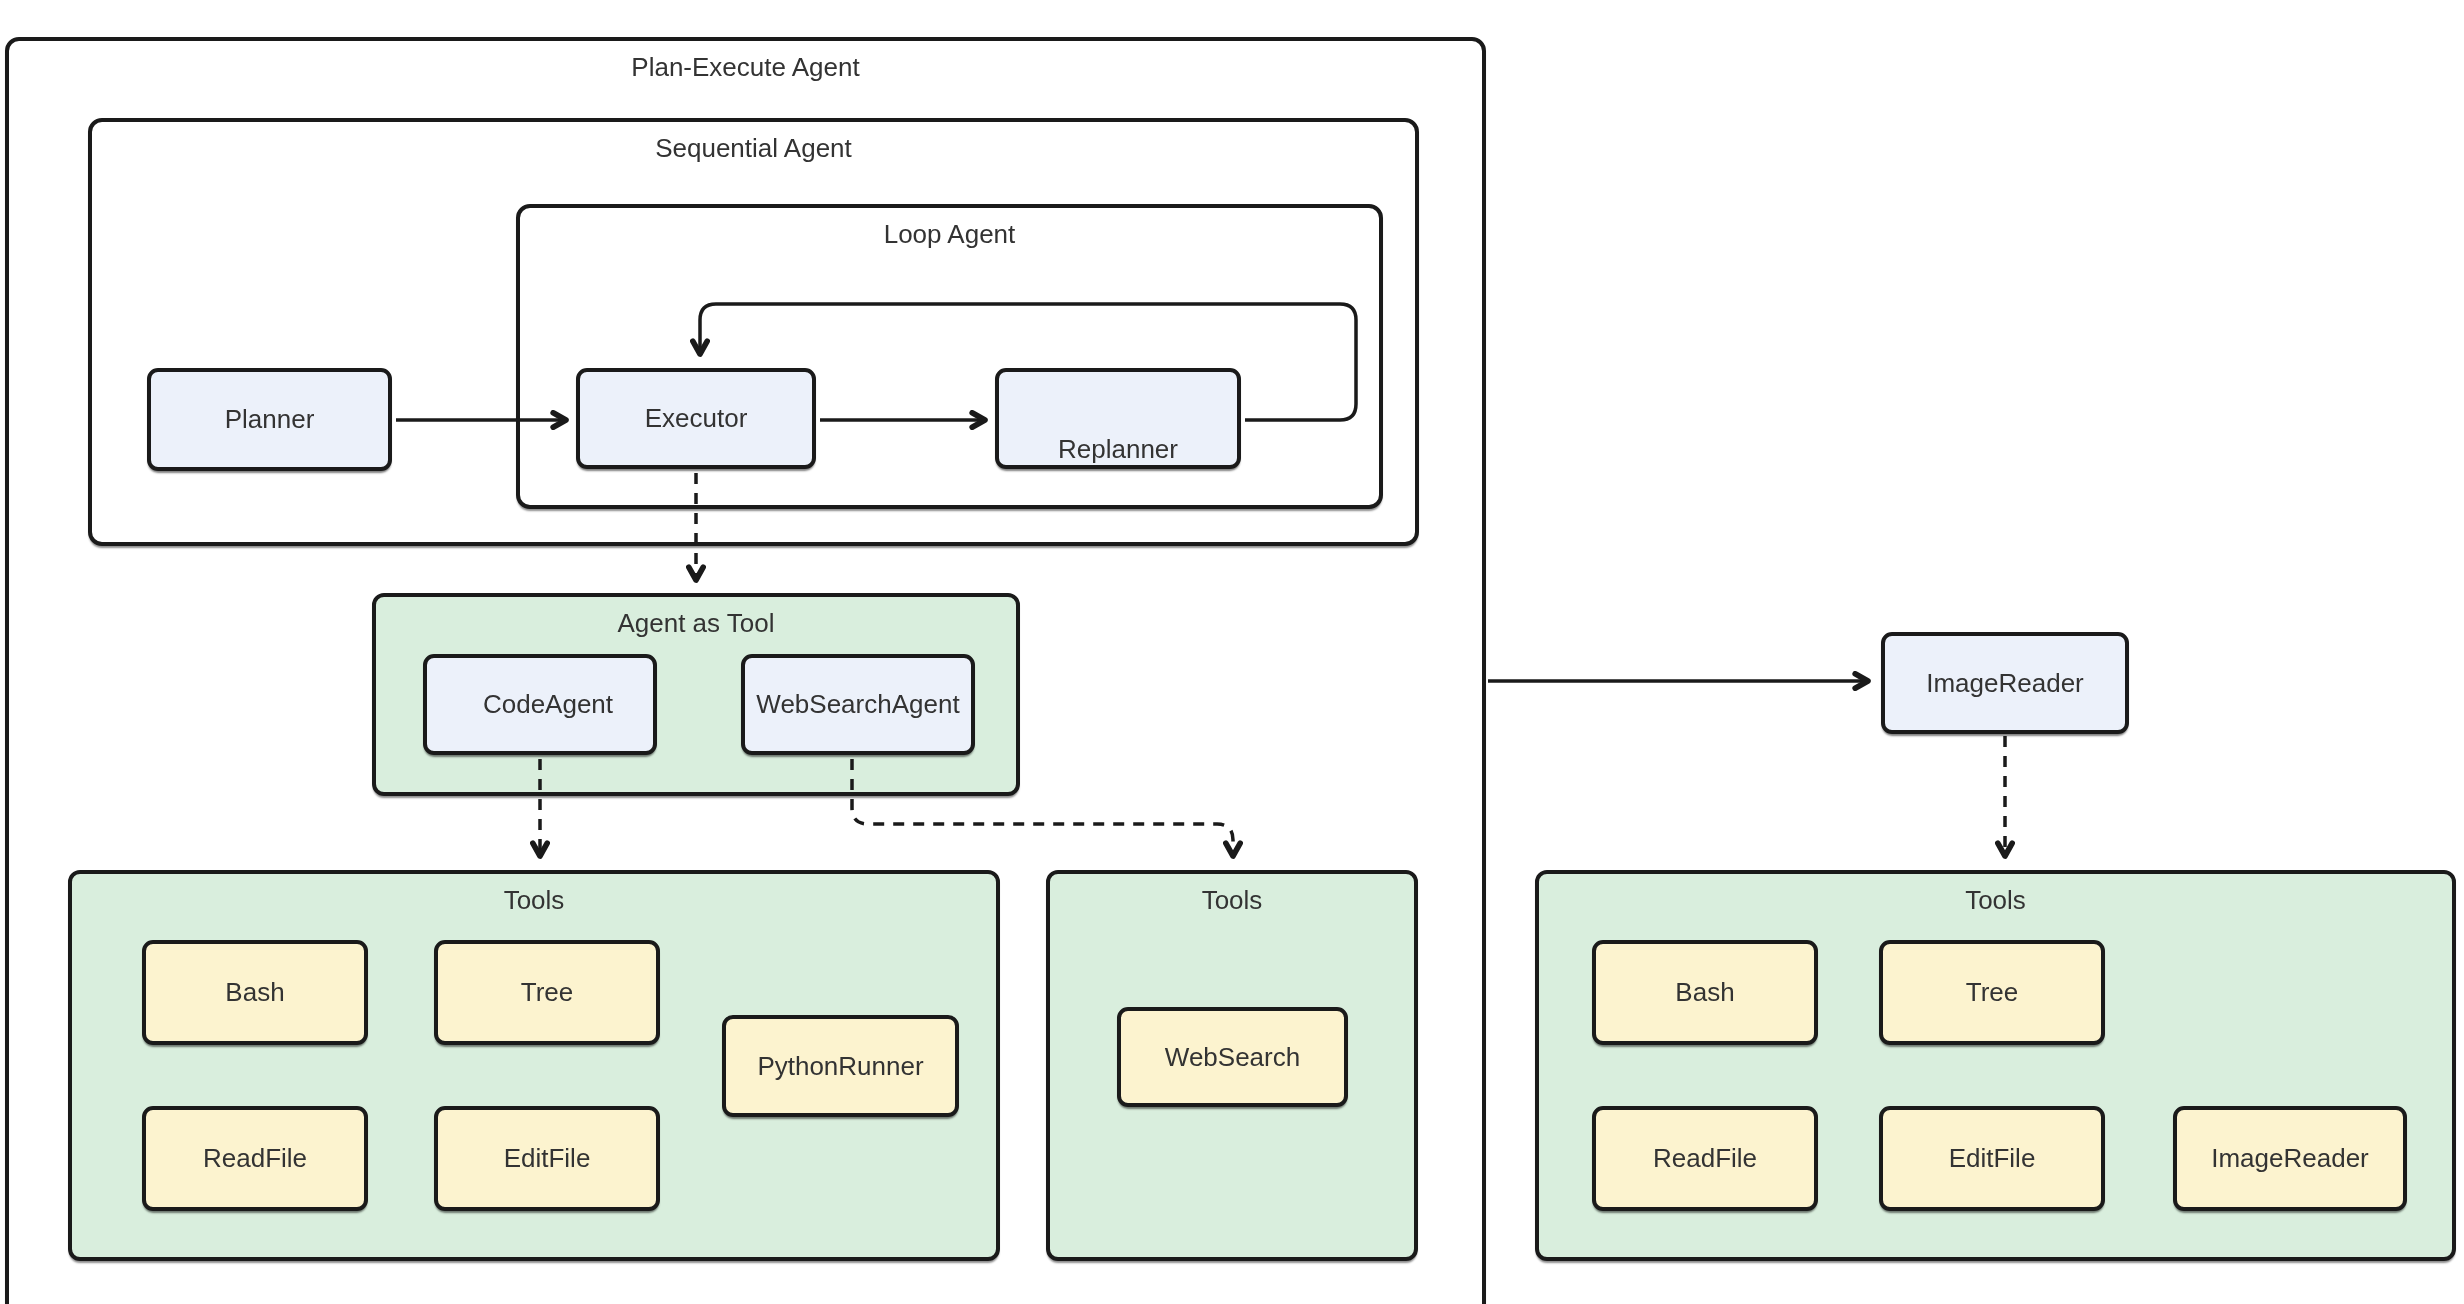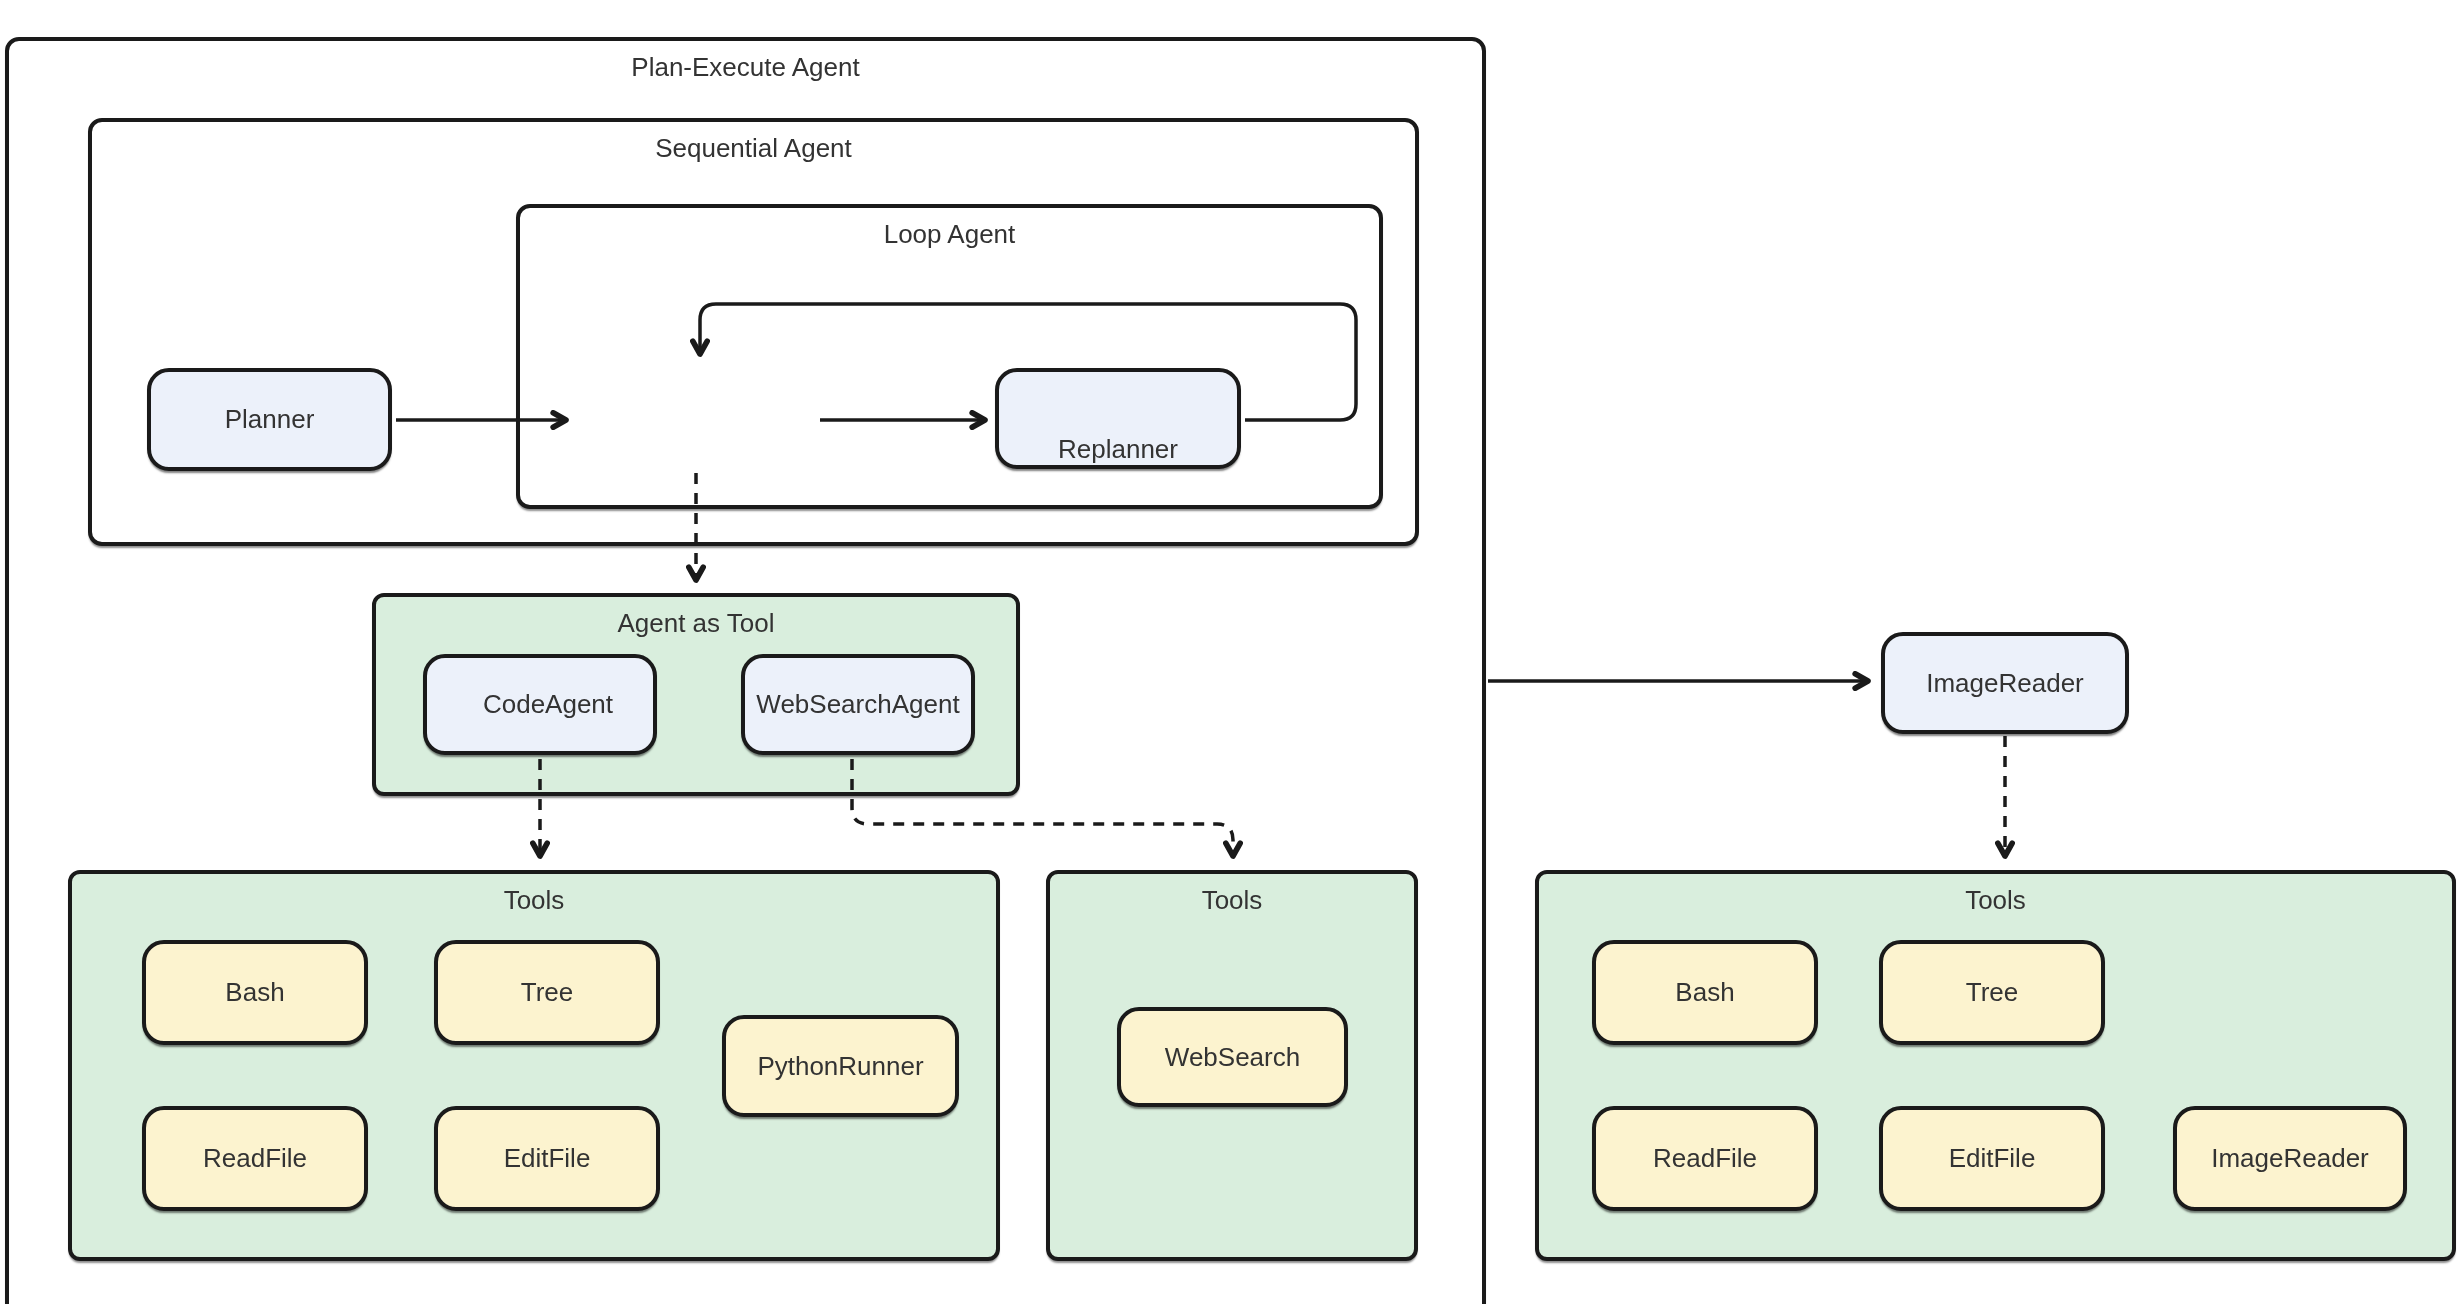--- a/index.html
+++ b/index.html
@@ -44,21 +44,21 @@
     text-align:center;
     font-size:26px;
     line-height:32px;
     color:var(--text);
     white-space:nowrap;
   }
   
   .node{
     position:absolute;
     border:4px solid var(--border);
-    border-radius:22px;
+    border-radius:11px;
     display:flex;
     align-items:center;
     justify-content:center;
     font-size:26px;
     color:var(--text);
     box-shadow:0 3px 2px -1px rgba(0,0,0,0.5);
     white-space:nowrap;
   }
   .agent{background:var(--agent-fill);}
   .tool{background:var(--tool-fill);}
@@ -112,20 +112,23 @@
     <path d="M1488 649 H1868" marker-end="url(#arrow)"></path>
     <path class="dashed" d="M696 441 V548" marker-end="url(#arrow)"></path>
     <path class="dashed" d="M540 727 V824" marker-end="url(#arrow)"></path>
     <path class="dashed" d="M852 727 V776 Q852 792 868 792 H1217 Q1233 792 1233 808 V824" marker-end="url(#arrow)"></path>
     <path class="dashed" d="M2005 704 V824" marker-end="url(#arrow)"></path>
   </svg>
 
   <div class="node agent" style="left:147px;top:336px;width:245px;height:103px;">
     <span>Planner</span>
   </div>
+  <div class="node agent" style="left:576px;top:336px;width:240px;height:101px;">
+    <span>Executor</span>
+  </div>
   <div class="node agent" style="left:995px;top:336px;width:246px;height:101px;align-items:flex-end;">
     <span>Replanner</span>
   </div>
   <div class="node agent" style="left:423px;top:622px;width:234px;height:101px;padding-left:16px;">
     <span>CodeAgent</span>
   </div>
   <div class="node agent" style="left:741px;top:622px;width:234px;height:101px;">
     <span>WebSearchAgent</span>
   </div>
   <div class="node agent" style="left:1881px;top:600px;width:248px;height:102px;">

